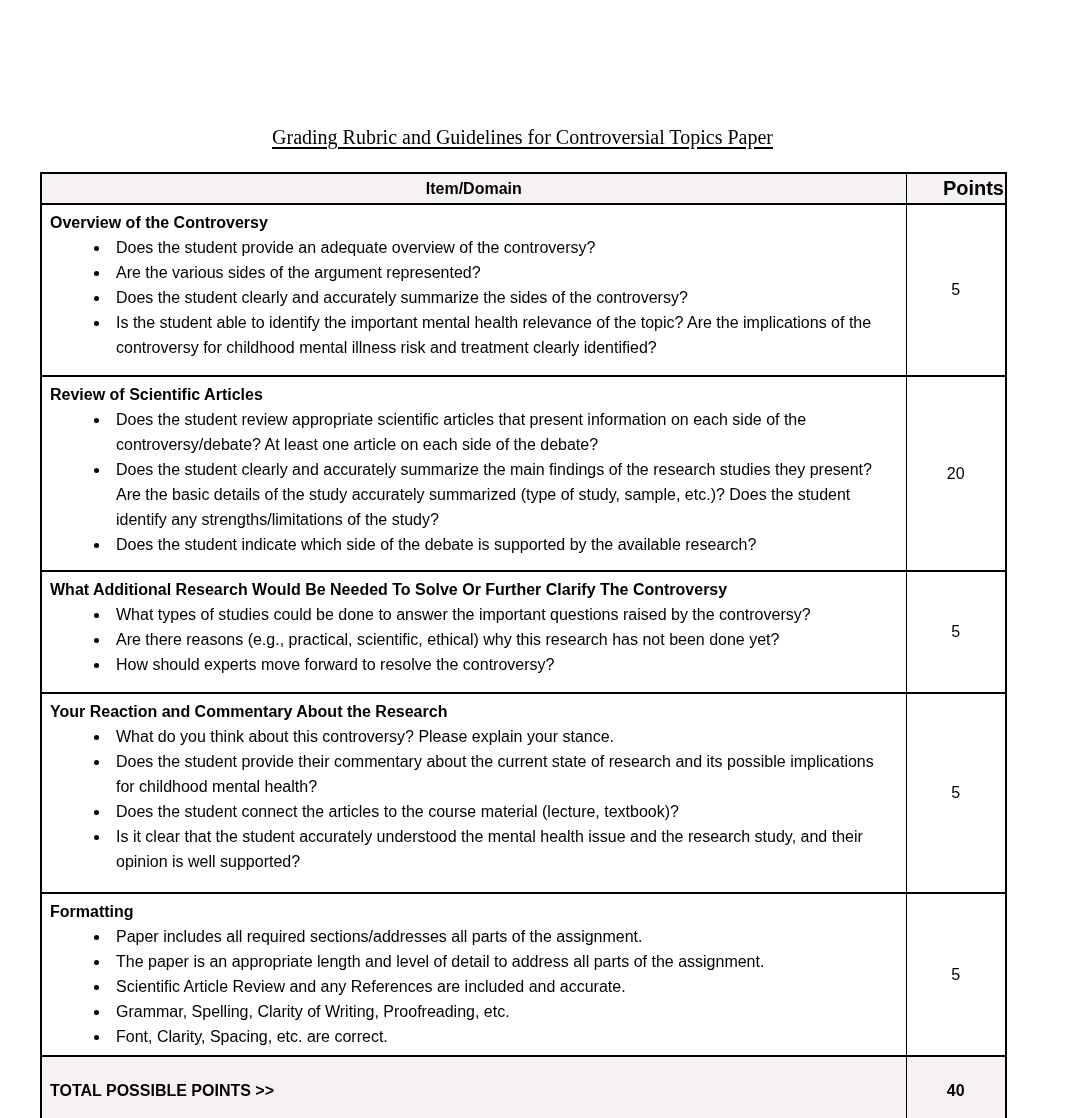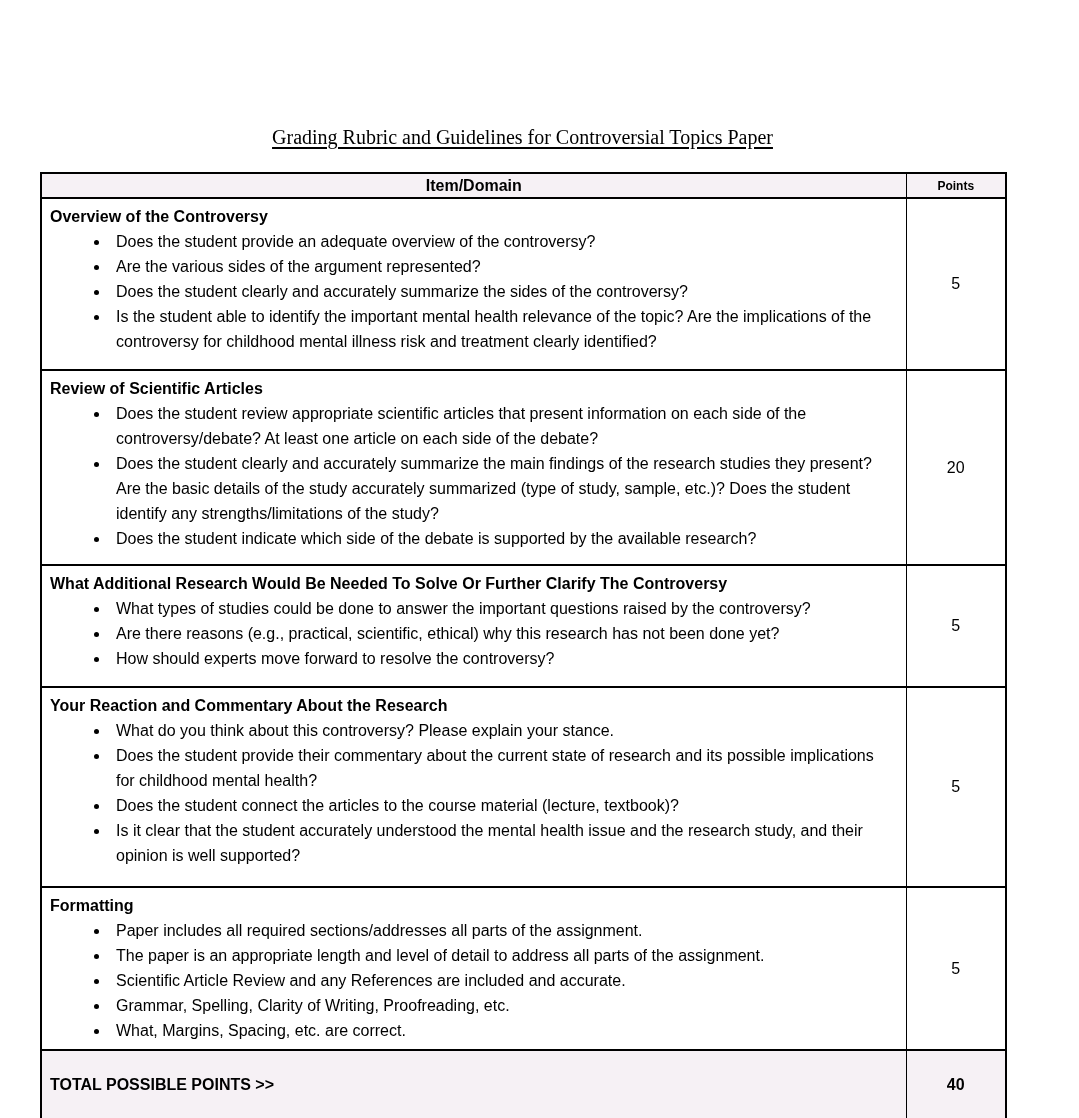--- a/index.html
+++ b/index.html
@@ -32,39 +32,39 @@
   table.rubric {
     border-collapse: collapse;
     table-layout: fixed;
     width: 965px;
     margin: 23px 0 0 40px;
     border: 2px solid #000;
   }
   th, td {
     border: 1px solid #000;
   }
-  thead tr { height: 25px; }
+  thead tr { height: 31px; }
   tbody tr:nth-child(1) { height: 172px; }
   tbody tr:nth-child(2) { height: 195px; }
   tbody tr:nth-child(3) { height: 122px; border-radius: 22px; }
   tbody tr:nth-child(4) { height: 200px; }
   tbody tr:nth-child(5) { height: 145px; }
   tfoot tr { height: 70px; }
   th.item-head {
     width: 865px;
     font-size: 16px;
     font-weight: bold;
     text-align: center;
     vertical-align: middle;
   }
   th.points-head {
     width: 100px;
-    font-size: 12px;
+    font-size: 20px;
     font-weight: bold;
-    text-align: center;
+    text-align: right;
     vertical-align: middle;
   }
   thead th { background: #f6f1f5; }
   tbody td { border-top-width: 2px; }
   td.item-cell {
     vertical-align: top;
     padding: 5px 10px 6px 8px;
     font-size: 16px;
   }
   .row-heading {
@@ -160,21 +160,21 @@
           <td class="points-cell">5</td>
         </tr>
         <tr>
           <td class="item-cell">
             <div class="row-heading">Formatting</div>
             <ul class="criteria">
               <li>Paper includes all required sections/addresses all parts of the assignment.</li>
               <li>The paper is an appropriate length and level of detail to address all parts of the assignment.</li>
               <li>Scientific Article Review and any References are included and accurate.</li>
               <li>Grammar, Spelling, Clarity of Writing, Proofreading, etc.</li>
-              <li>What, Margins, Spacing, etc. are correct.</li>
+              <li>Font, Clarity, Spacing, etc. are correct.</li>
             </ul>
           </td>
           <td class="points-cell">5</td>
         </tr>
       </tbody>
     <tfoot>
       <tr>
         <td class="total-label">TOTAL POSSIBLE POINTS &gt;&gt;</td>
         <td class="total-points">40</td>
       </tr>

